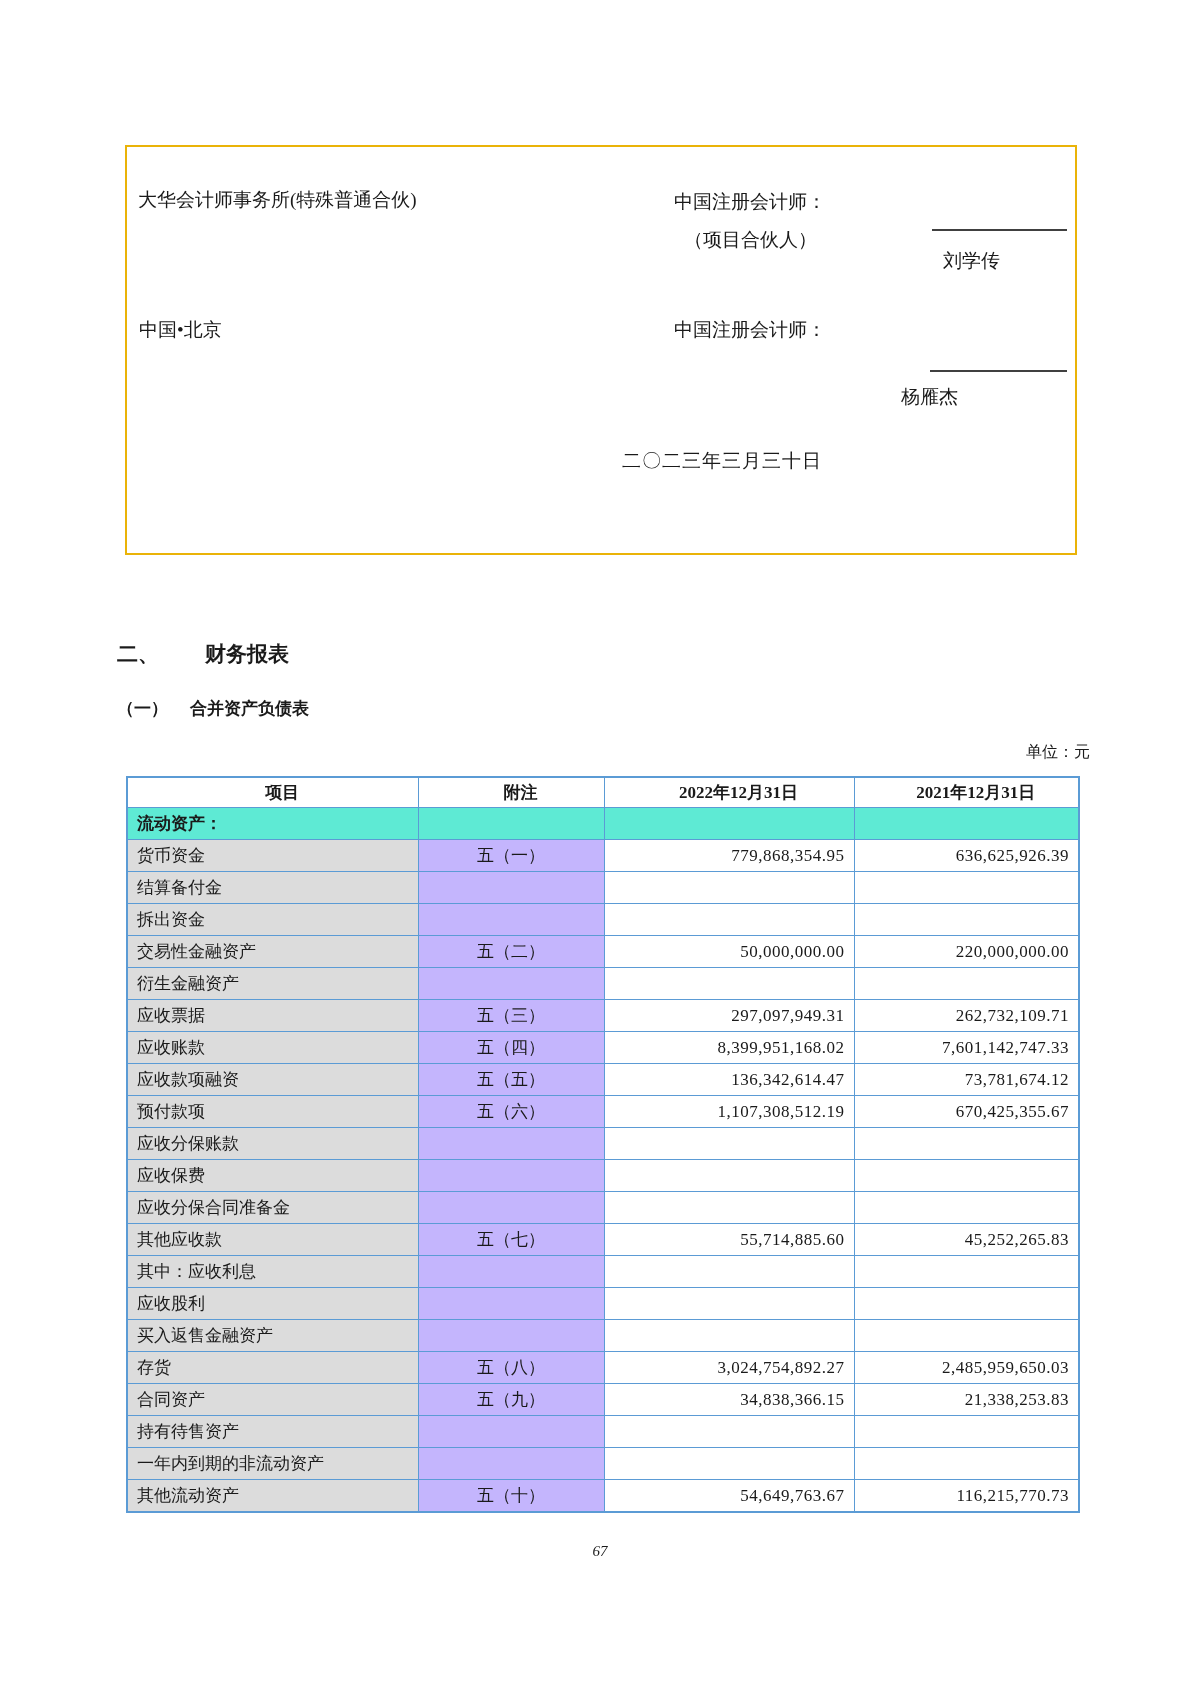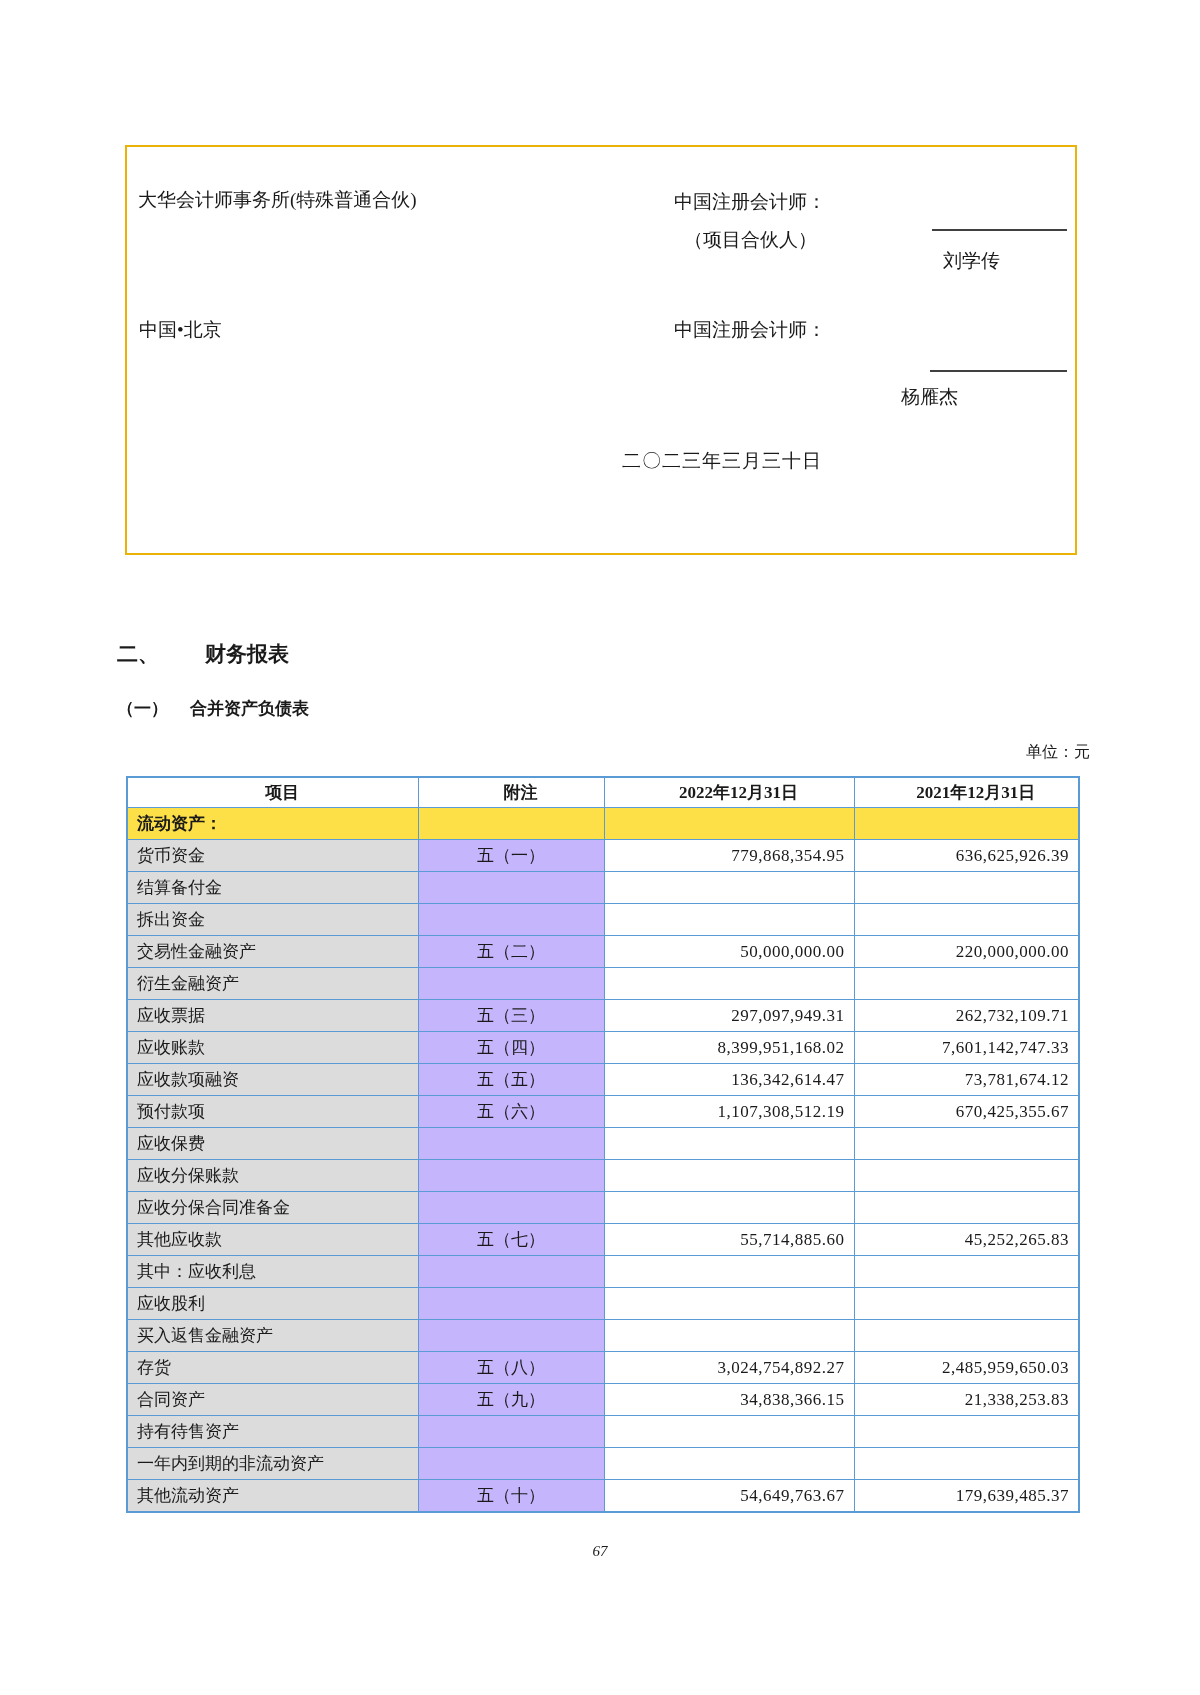--- a/index.html
+++ b/index.html
@@ -49,21 +49,21 @@
   }
   table.bs th,table.bs td{
     border:1px solid #5b9bd5;
     padding:0 9px;height:31px;
     overflow:hidden;white-space:nowrap;
   }
   table.bs th{height:29px;font-weight:bold;text-align:center;background:#ffffff;padding-left:28px;}
   td.c-item{text-align:left;background:#dcdcdc;}
   td.c-note{text-align:center;background:#c4b5fd;}
   td.c-num{text-align:right;background:#ffffff;letter-spacing:0.5px;}
-  tr.section td{background:#fde047;}
+  tr.section td{background:#5eead4;}
   tr.section td.c-item{font-weight:bold;}
   td.indent1{padding-left:64px;}
   
   .pageno{position:absolute;left:0;right:0;top:1543px;text-align:center;font-size:15px;font-style:italic;}
 </style>
 </head>
 <body>
 
 <div class="page">
 
@@ -162,27 +162,27 @@
           <td class="c-num">136,342,614.47</td>
           <td class="c-num">73,781,674.12</td>
         </tr>
         <tr>
           <td class="c-item">预付款项</td>
           <td class="c-note">五（六）</td>
           <td class="c-num">1,107,308,512.19</td>
           <td class="c-num">670,425,355.67</td>
         </tr>
         <tr>
+          <td class="c-item">应收分保账款</td>
+          <td class="c-note"></td>
+          <td class="c-num"></td>
+          <td class="c-num"></td>
+        </tr>
+        <tr>
           <td class="c-item">应收保费</td>
-          <td class="c-note"></td>
-          <td class="c-num"></td>
-          <td class="c-num"></td>
-        </tr>
-        <tr>
-          <td class="c-item">应收分保账款</td>
           <td class="c-note"></td>
           <td class="c-num"></td>
           <td class="c-num"></td>
         </tr>
         <tr>
           <td class="c-item">应收分保合同准备金</td>
           <td class="c-note"></td>
           <td class="c-num"></td>
           <td class="c-num"></td>
         </tr>
@@ -231,20 +231,20 @@
         <tr>
           <td class="c-item">一年内到期的非流动资产</td>
           <td class="c-note"></td>
           <td class="c-num"></td>
           <td class="c-num"></td>
         </tr>
         <tr>
           <td class="c-item">其他流动资产</td>
           <td class="c-note">五（十）</td>
           <td class="c-num">54,649,763.67</td>
-          <td class="c-num">179,639,485.37</td>
+          <td class="c-num">116,215,770.73</td>
         </tr>
       </tbody>
   </table>
 
   <div class="pageno">67</div>
 
 </div>
 
 </body></html>

